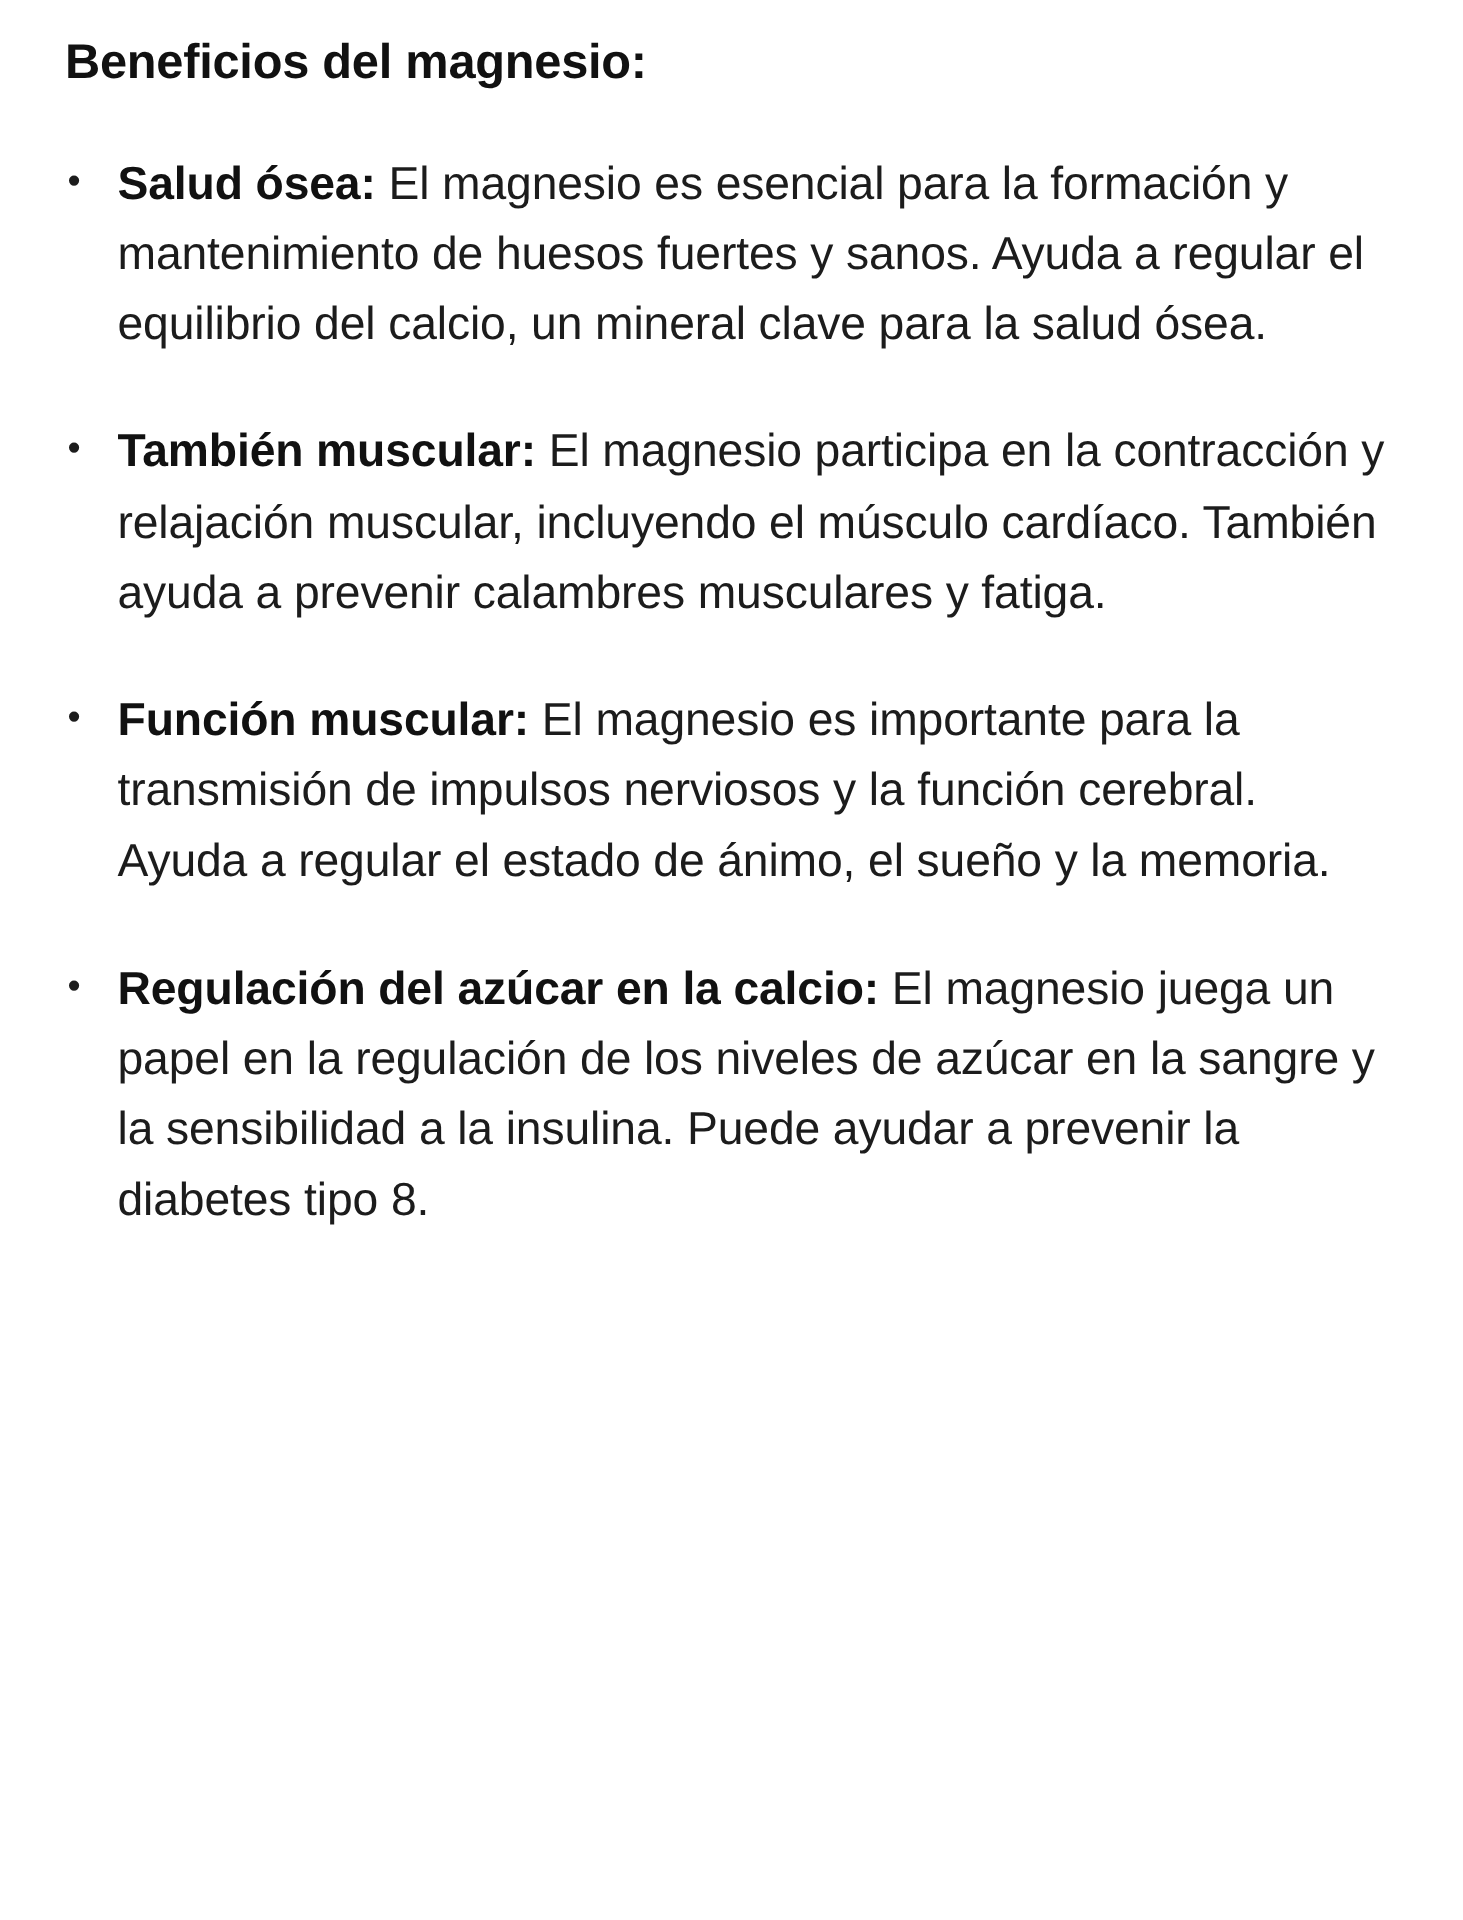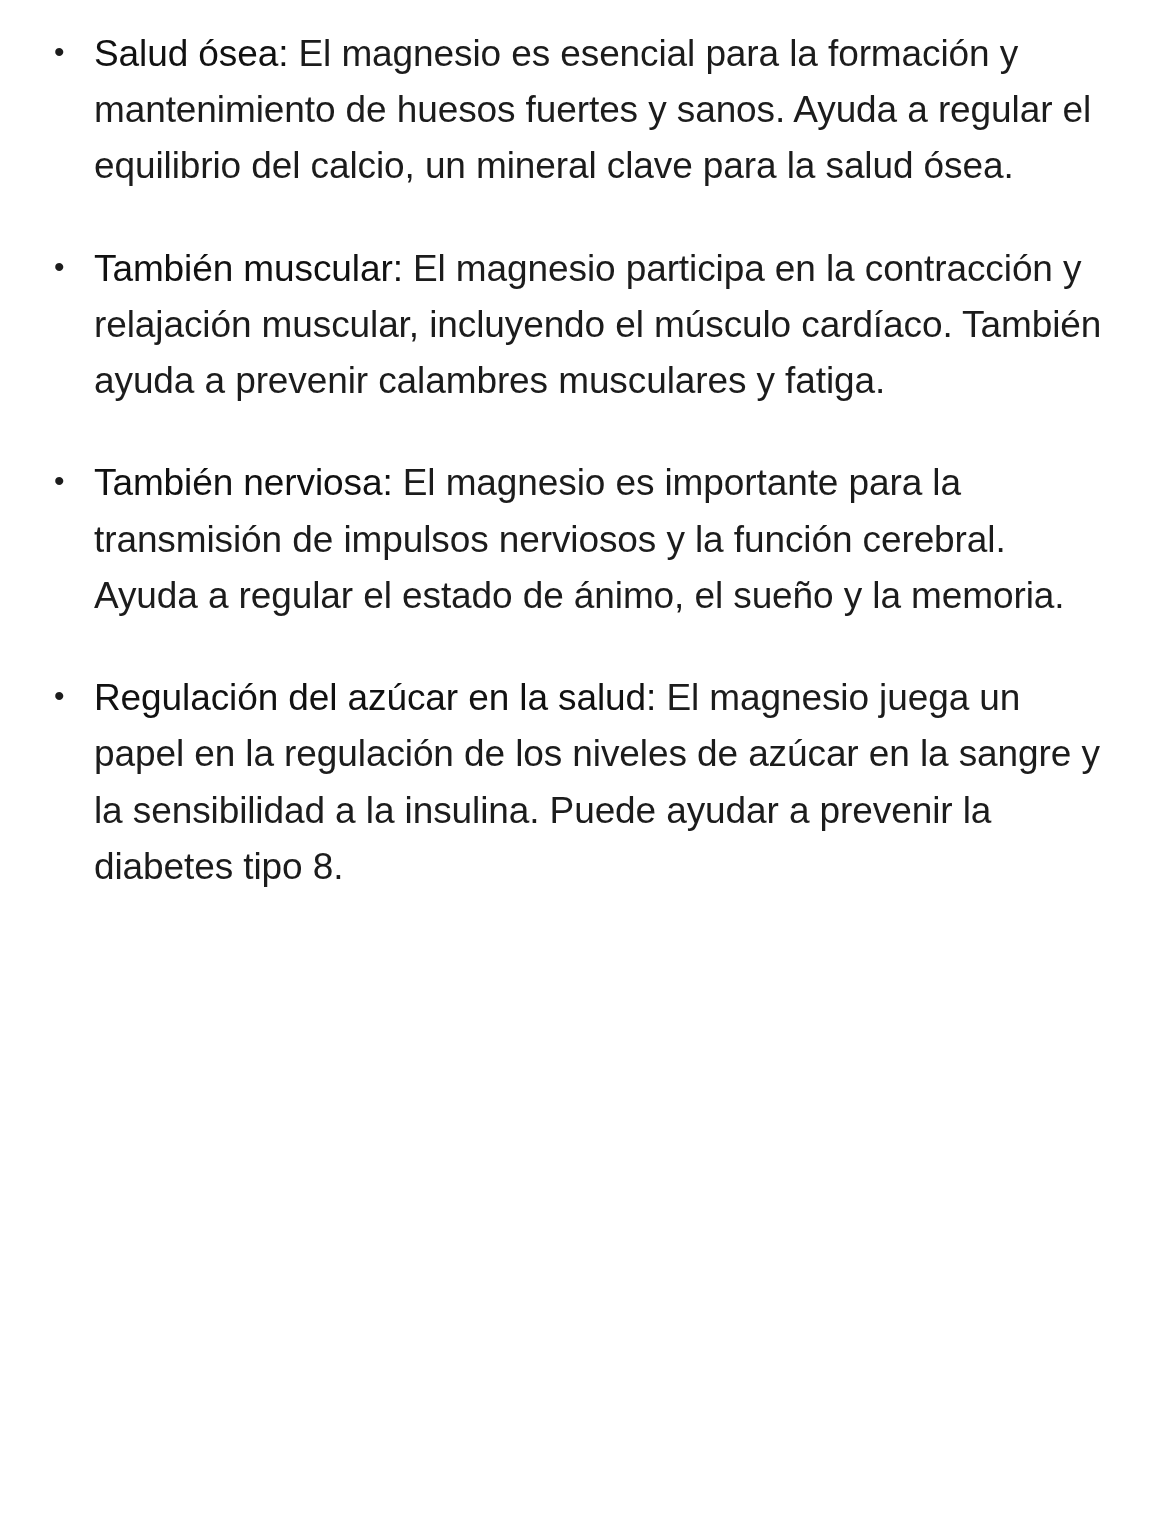--- a/index.html
+++ b/index.html
@@ -48,50 +48,51 @@
   }
   .bullet-dot {
     position: absolute;
     left: 6px;
     top: 0;
     font-size: 30px;
     line-height: 1.75;
     color: #1c1c1c;
   }
   .term {
-    font-weight: normal;
+    font-weight: bold;
     color: #111111;
   }
   .desc {
     font-weight: normal;
   }
 </style>
 </head>
 <body>
 
 <div class="page">
 
+  <h1 class="doc-title">Beneficios del magnesio:</h1>
 
   <ul class="bullet-list">
 
     <li class="bullet-item">
       <span class="bullet-dot">•</span>
       <span class="term">Salud ósea:</span><span class="desc"> El magnesio es esencial para la formación y mantenimiento de huesos fuertes y sanos. Ayuda a regular el equilibrio del calcio, un mineral clave para la salud ósea.</span>
     </li>
 
     <li class="bullet-item">
       <span class="bullet-dot">•</span>
       <span class="term">También muscular:</span><span class="desc"> El magnesio participa en la contracción y relajación muscular, incluyendo el músculo cardíaco. También ayuda a prevenir calambres musculares y fatiga.</span>
     </li>
 
     <li class="bullet-item">
       <span class="bullet-dot">•</span>
-      <span class="term">También nerviosa:</span><span class="desc"> El magnesio es importante para la transmisión de impulsos nerviosos y la función cerebral. Ayuda a regular el estado de ánimo, el sueño y la memoria.</span>
+      <span class="term">Función muscular:</span><span class="desc"> El magnesio es importante para la transmisión de impulsos nerviosos y la función cerebral. Ayuda a regular el estado de ánimo, el sueño y la memoria.</span>
     </li>
 
     <li class="bullet-item">
       <span class="bullet-dot">•</span>
-      <span class="term">Regulación del azúcar en la salud:</span><span class="desc"> El magnesio juega un papel en la regulación de los niveles de azúcar en la sangre y la sensibilidad a la insulina. Puede ayudar a prevenir la diabetes tipo 8.</span>
+      <span class="term">Regulación del azúcar en la calcio:</span><span class="desc"> El magnesio juega un papel en la regulación de los niveles de azúcar en la sangre y la sensibilidad a la insulina. Puede ayudar a prevenir la diabetes tipo 8.</span>
     </li>
 
   </ul>
 
 </div>
 
 </body></html>

